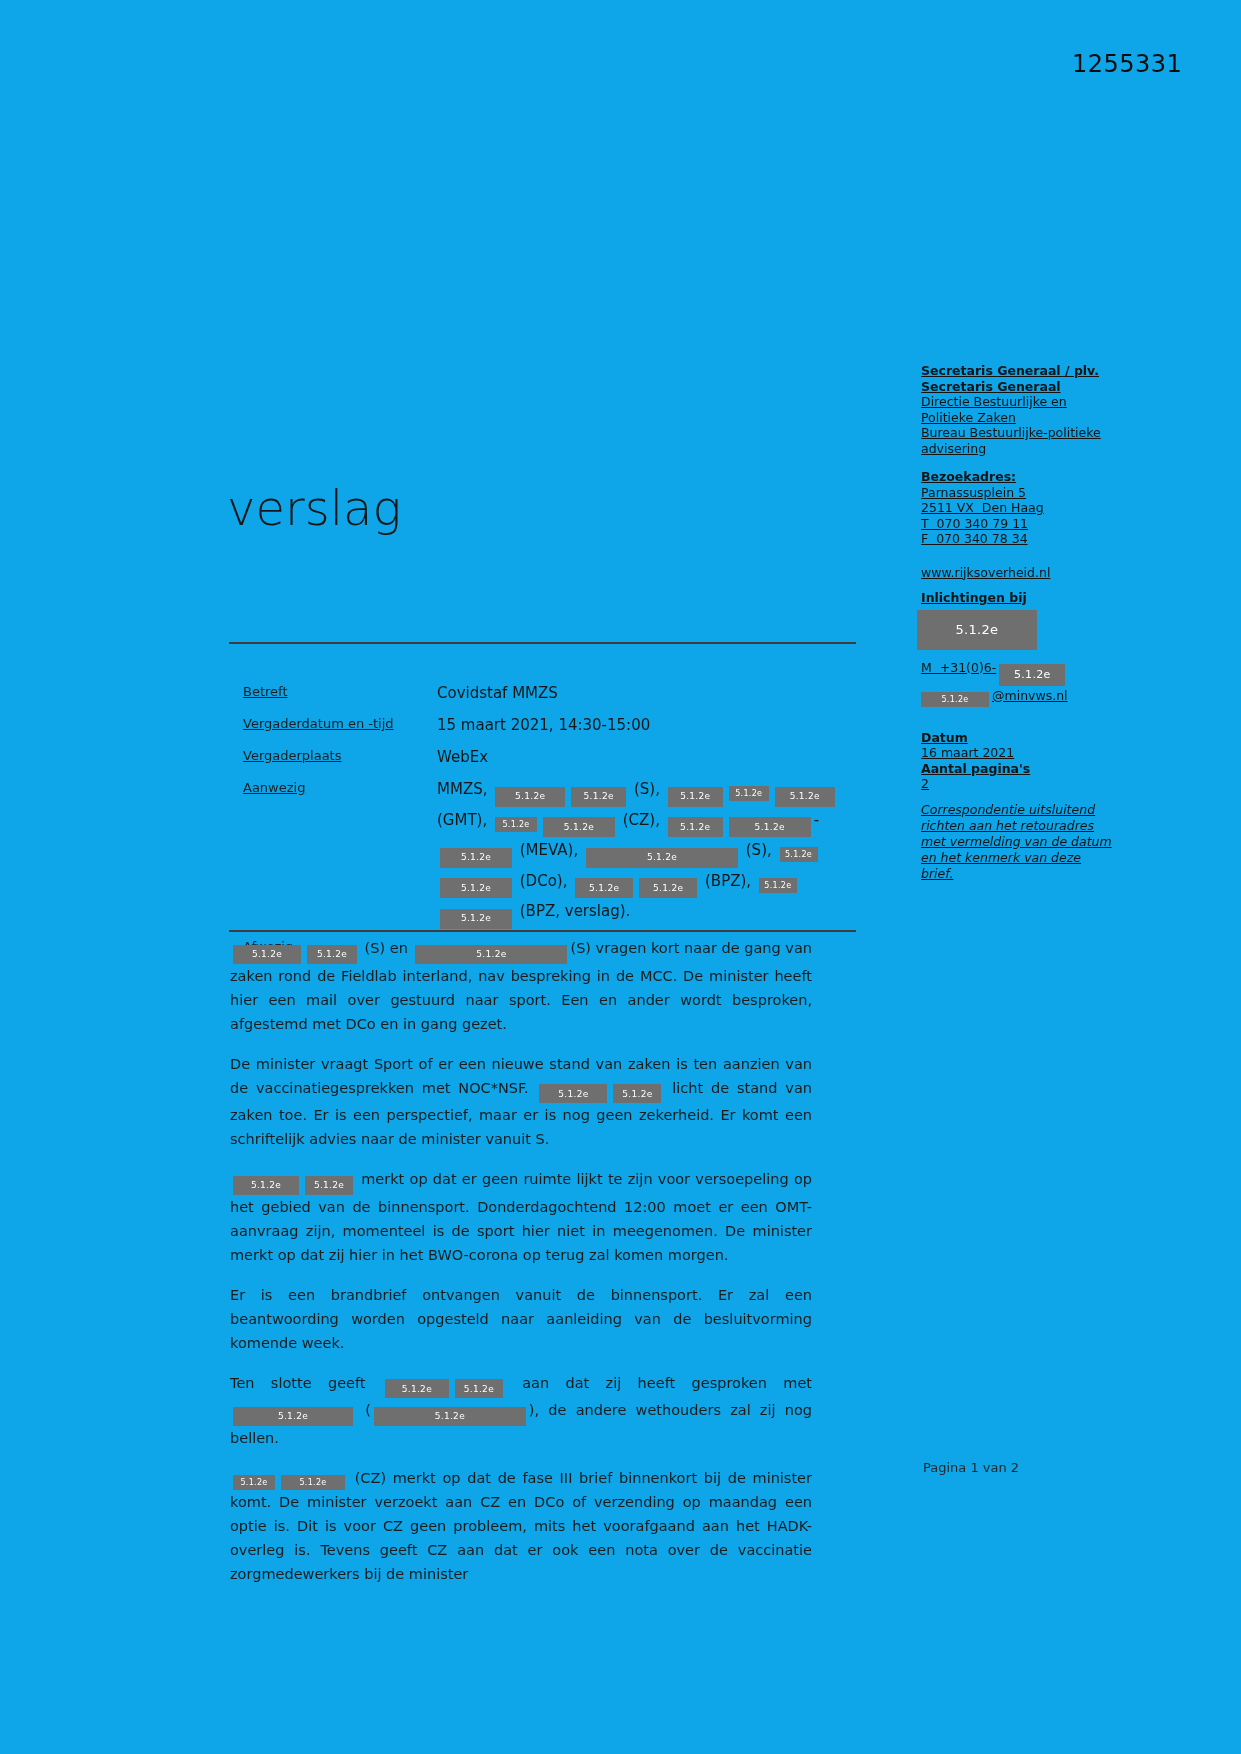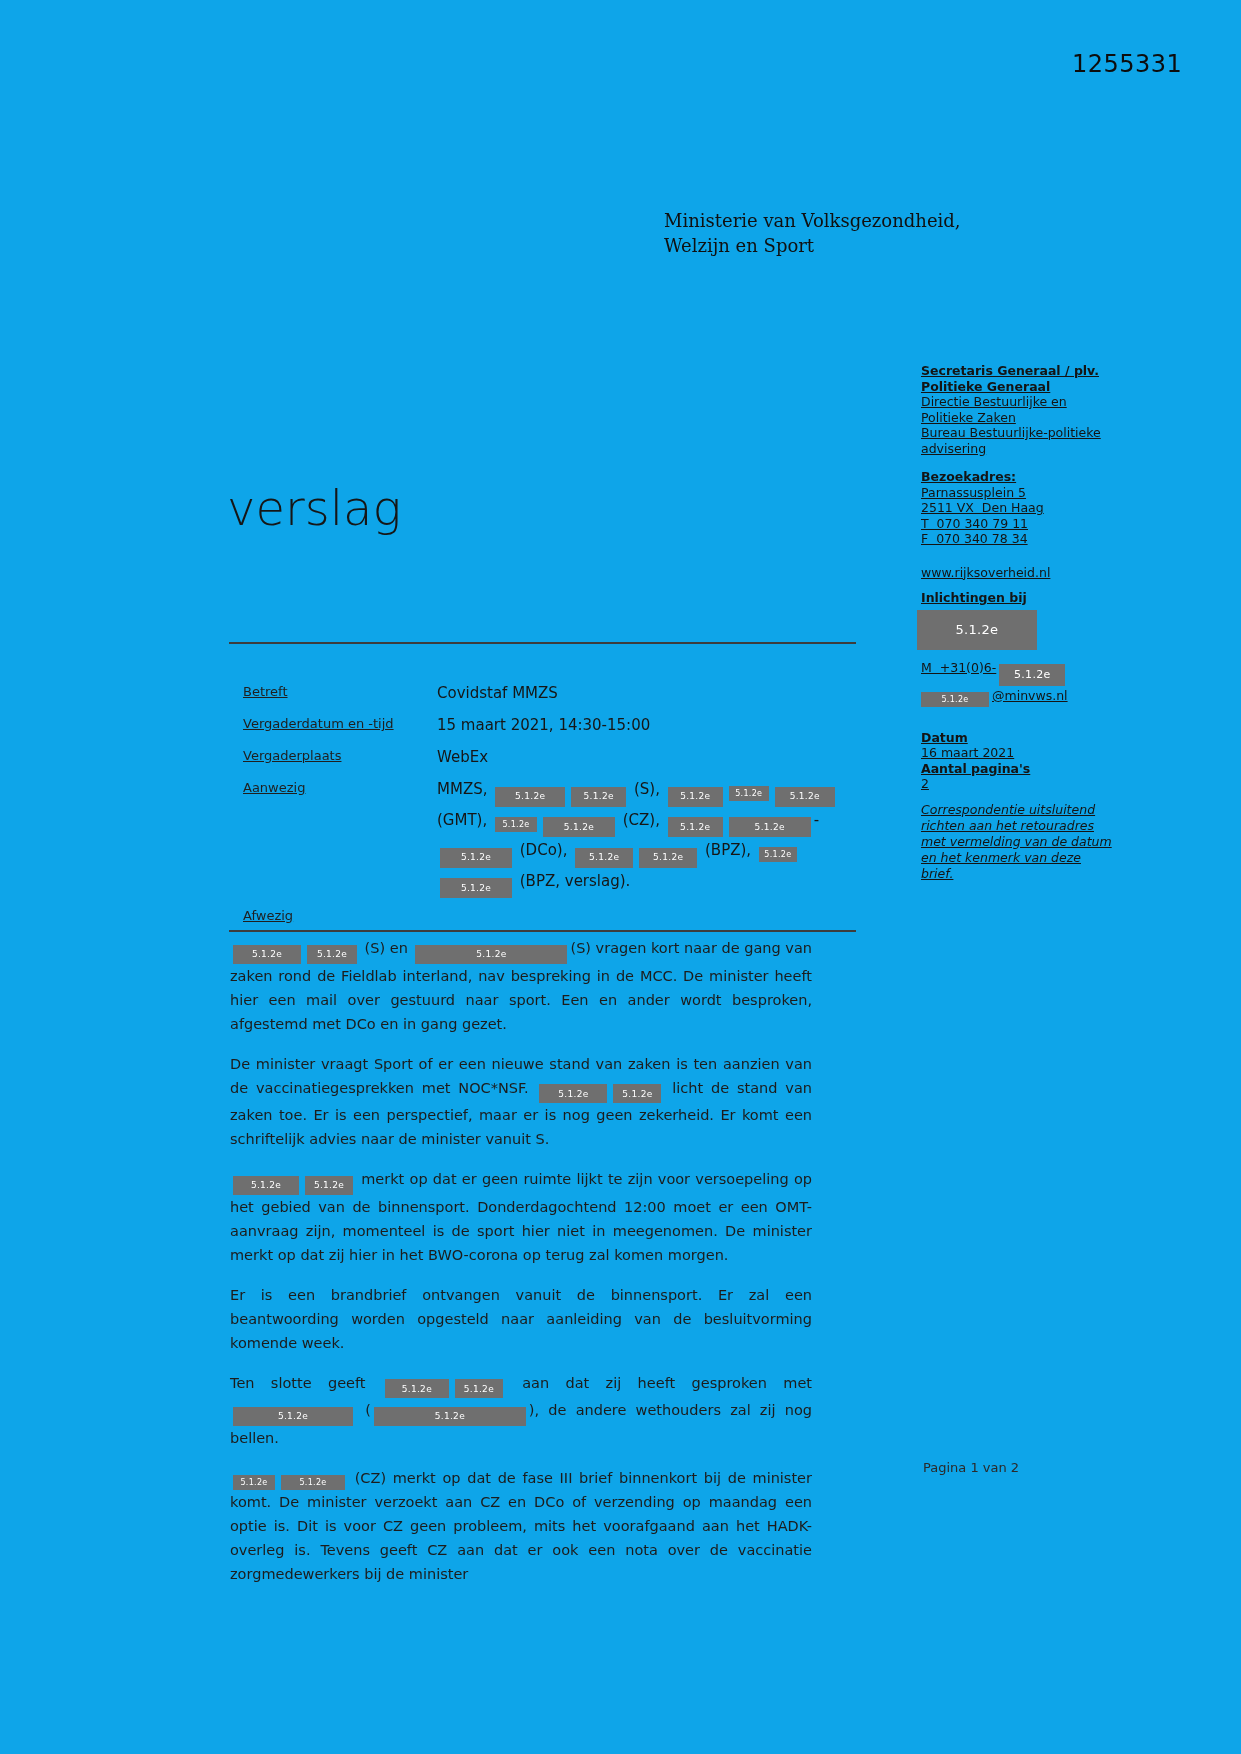--- a/index.html
+++ b/index.html
@@ -56,24 +56,20 @@
 
   .footer{position:absolute;left:923px;top:1460px;font-size:13px;color:#2a2a2a;}
 </style>
 </head>
 <body>
 
 <div class="page">
 
   <div class="doc-number">1255331</div>
 
-  <div class="ministry">
-      <div class="ministry-line">Ministerie van Volksgezondheid,</div>
-      <div class="ministry-line">Welzijn en Sport</div>
-    </div>
 
   <h1 class="title">verslag</h1>
 
   <div class="rule rule1"></div>
 
   <div class="meta">
     <div class="meta-row">
       <div class="meta-label">Betreft</div>
       <div class="meta-value">Covidstaf MMZS</div>
     </div>
@@ -83,20 +79,21 @@
     </div>
     <div class="meta-row">
       <div class="meta-label">Vergaderplaats</div>
       <div class="meta-value">WebEx</div>
     </div>
     <div class="meta-row">
       <div class="meta-label">Aanwezig</div>
       <div class="meta-value">
           <div class="attendee-line">MMZS, <span class="redact" style="width: 70px;">5.1.2e</span><span class="redact" style="width: 55px;">5.1.2e</span> (S), <span class="redact" style="width: 55px;">5.1.2e</span><span class="redact sm" style="width: 40px;">5.1.2e</span><span class="redact" style="width: 60px;">5.1.2e</span></div>
           <div class="attendee-line">(GMT), <span class="redact sm" style="width: 42px;">5.1.2e</span><span class="redact" style="width: 72px;">5.1.2e</span> (CZ), <span class="redact" style="width: 55px;">5.1.2e</span><span class="redact" style="width: 82px;">5.1.2e</span>-</div>
+          <div class="attendee-line"><span class="redact" style="width: 72px;">5.1.2e</span> (MEVA), <span class="redact" style="width: 152px;">5.1.2e</span> (S), <span class="redact sm" style="width: 38px;">5.1.2e</span></div>
           <div class="attendee-line"><span class="redact" style="width: 72px;">5.1.2e</span> (DCo), <span class="redact" style="width: 58px;">5.1.2e</span><span class="redact" style="width: 58px;">5.1.2e</span> (BPZ), <span class="redact sm" style="width: 38px;">5.1.2e</span></div>
           <div class="attendee-line"><span class="redact" style="width: 72px;">5.1.2e</span> (BPZ, verslag).</div>
         </div>
     </div>
     <div class="meta-row afwezig-row">
       <div class="meta-label">Afwezig</div>
       <div class="meta-value"></div>
     </div>
   </div>
 
@@ -108,21 +105,21 @@
       <p class="para"><span class="redact" style="width: 66px;">5.1.2e</span><span class="redact" style="width: 48px;">5.1.2e</span> merkt op dat er geen ruimte lijkt te zijn voor versoepeling op het gebied van de binnensport. Donderdagochtend 12:00 moet er een OMT-aanvraag zijn, momenteel is de sport hier niet in meegenomen. De minister merkt op dat zij hier in het BWO-corona op terug zal komen morgen.</p>
       <p class="para">Er is een brandbrief ontvangen vanuit de binnensport. Er zal een beantwoording worden opgesteld naar aanleiding van de besluitvorming komende week.</p>
       <p class="para">Ten slotte geeft <span class="redact" style="width: 64px;">5.1.2e</span><span class="redact" style="width: 48px;">5.1.2e</span> aan dat zij heeft gesproken met <span class="redact" style="width: 120px;">5.1.2e</span> (<span class="redact" style="width: 152px;">5.1.2e</span>), de andere wethouders zal zij nog bellen.</p>
       <p class="para"><span class="redact sm" style="width: 42px;">5.1.2e</span><span class="redact sm" style="width: 64px;">5.1.2e</span> (CZ) merkt op dat de fase III brief binnenkort bij de minister komt. De minister verzoekt aan CZ en DCo of verzending op maandag een optie is. Dit is voor CZ geen probleem, mits het voorafgaand aan het HADK-overleg is. Tevens geeft CZ aan dat er ook een nota over de vaccinatie zorgmedewerkers bij de minister</p>
     </div>
 
   <div class="sidebar">
     <div class="sb-dept">
       <div>
           <div class="sb-line bold">Secretaris Generaal / plv.</div>
-          <div class="sb-line bold">Politieke Generaal</div>
+          <div class="sb-line bold">Secretaris Generaal</div>
         </div>
       <div>
           <div class="sb-line">Directie Bestuurlijke en</div>
           <div class="sb-line">Politieke Zaken</div>
           <div class="sb-line">Bureau Bestuurlijke-politieke</div>
           <div class="sb-line">advisering</div>
         </div>
     </div>
     <div class="sb-visit">
       <div class="sb-line bold">Bezoekadres:</div>

